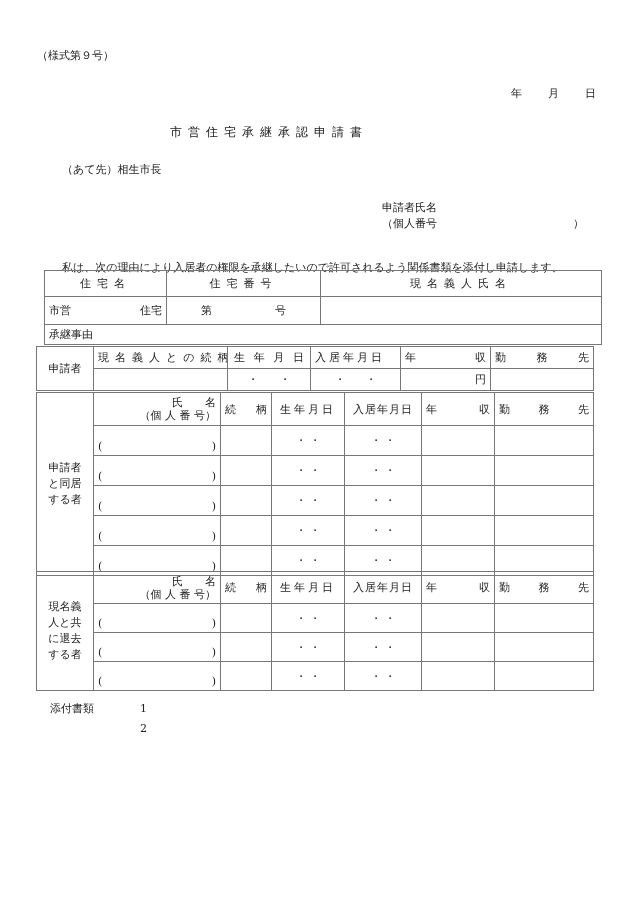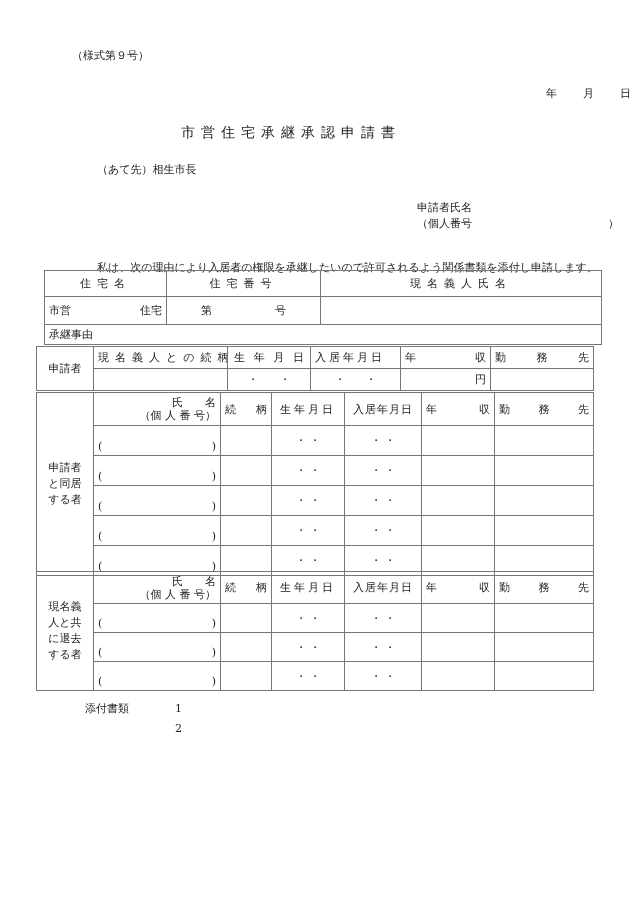--- a/index.html
+++ b/index.html
@@ -1,26 +1,26 @@
 <!DOCTYPE html>
 <html><head>
 <meta charset="utf-8">
 <style>
   html, body { margin: 0; padding: 0; background: #ffffff; }
   body {
     width: 630px; height: 903px; position: relative; overflow: hidden;
     font-family: "DejaVu Serif", "Liberation Serif", serif;
     color: #222; font-size: 11px;
   }
-  .abs { position: absolute; white-space: nowrap; margin-left: 35px; }
+  .abs { position: absolute; white-space: nowrap; }
   #form-number { left: 37px; top: 48px; font-size: 11px; }
   #date-line { left: 511px; top: 86px; font-size: 11px; }
   #date-line span { display: inline-block; }
   #date-line .sp { width: 26px; }
-  #doc-title { left: 0; width: 512px; top: 124px; text-align: center; font-size: 14px; letter-spacing: 6px; }
+  #doc-title { left: 0; width: 512px; top: 124px; text-align: center; font-size: 12px; letter-spacing: 6px; padding-left: 13px; }
   #addressee { left: 62px; top: 162px; font-size: 11px; }
   #applicant-name-label { left: 382px; top: 200px; font-size: 11px; }
   #applicant-number { left: 382px; top: 216px; font-size: 11px; }
   #applicant-number .close { position: absolute; left: 191px; top: 0; }
   #statement { left: 62px; top: 260px; font-size: 11px; }
 
   table.grid {
     position: absolute; border-collapse: collapse; table-layout: fixed;
     font-size: 11px;
   }

